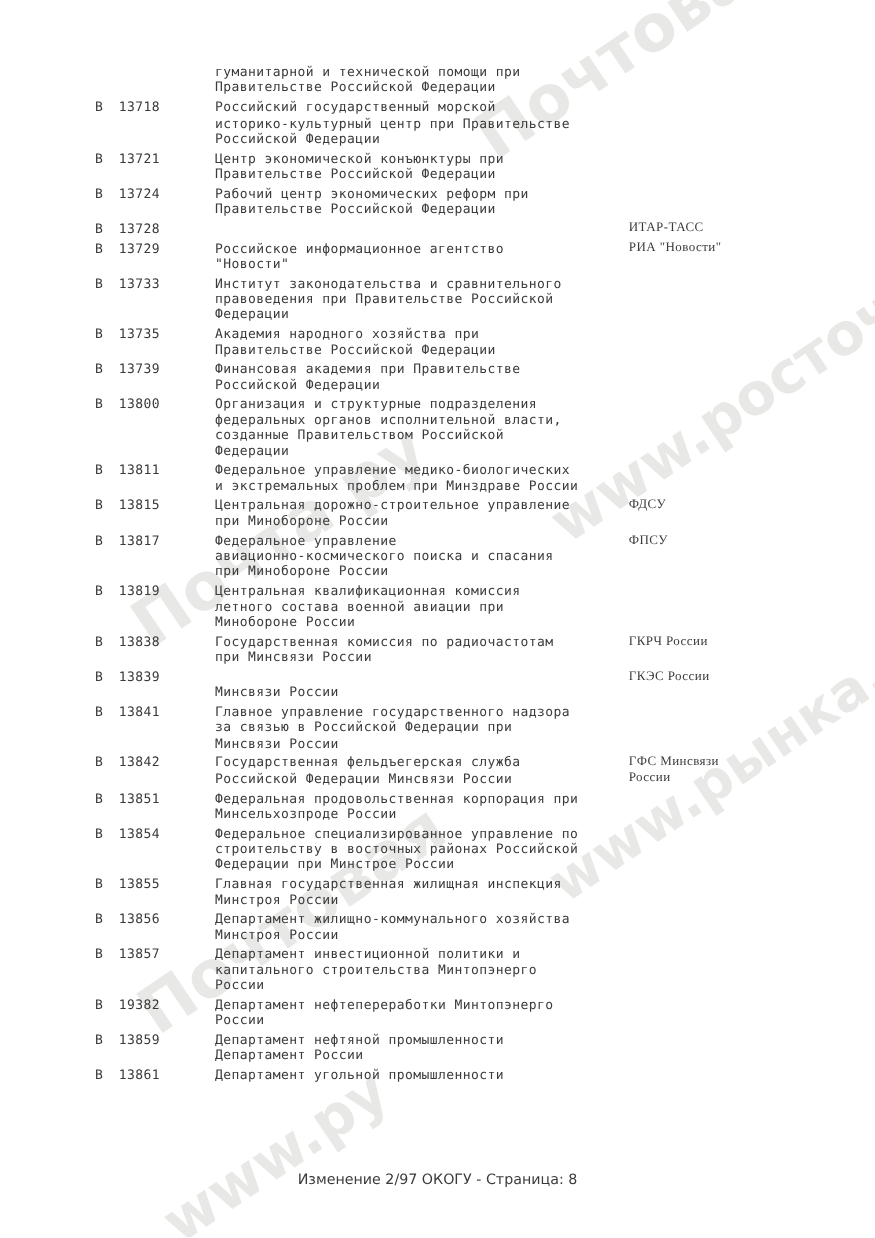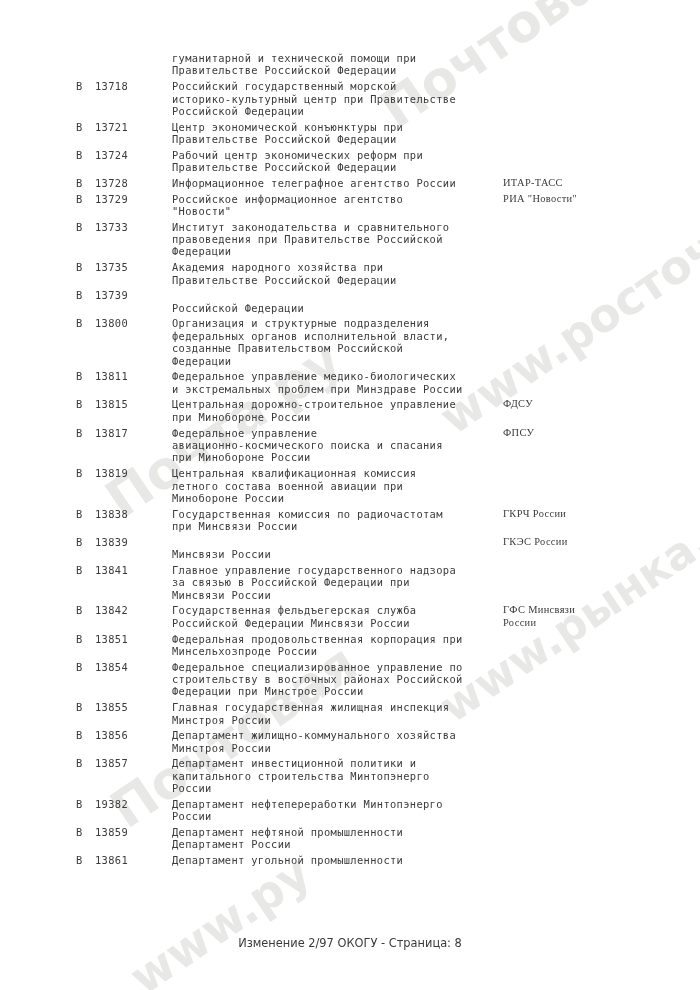--- a/index.html
+++ b/index.html
@@ -115,37 +115,37 @@
         </div>
         <div class="row" style="position: absolute; top: 68.65px; height: 24.9px;">
           <div class="line"><span class="col-type">В</span><span class="col-code">13721</span><span class="col-name">Центр экономической конъюнктуры при</span></div>
           <div class="line"><span class="col-name">Правительстве Российской Федерации</span></div>
         </div>
         <div class="row" style="position: absolute; top: 96.75px; height: 24.9px;">
           <div class="line"><span class="col-type">В</span><span class="col-code">13724</span><span class="col-name">Рабочий центр экономических реформ при</span></div>
           <div class="line"><span class="col-name">Правительстве Российской Федерации</span></div>
         </div>
         <div class="row" style="position: absolute; top: 124.85px; height: 12.45px;">
-          <div class="line"><span class="col-type">В</span><span class="col-code">13728</span><span class="col-name">Информационное телеграфное агентство России</span><span class="col-abbr">ИТАР-ТАСС</span></div>
+          <div class="line"><span class="col-type">В</span><span class="col-code">13728</span><span class="col-abbr">ИТАР-ТАСС</span></div>
         </div>
         <div class="row" style="position: absolute; top: 140.5px; height: 24.9px;">
           <div class="line"><span class="col-type">В</span><span class="col-code">13729</span><span class="col-name">Российское информационное агентство</span><span class="col-abbr">РИА "Новости"</span></div>
           <div class="line"><span class="col-name">"Новости"</span></div>
         </div>
         <div class="row" style="position: absolute; top: 168.6px; height: 37.35px;">
           <div class="line"><span class="col-type">В</span><span class="col-code">13733</span><span class="col-name">Институт законодательства и сравнительного</span></div>
           <div class="line"><span class="col-name">правоведения при Правительстве Российской</span></div>
           <div class="line"><span class="col-name">Федерации</span></div>
         </div>
         <div class="row" style="position: absolute; top: 209.15px; height: 24.9px;">
           <div class="line"><span class="col-type">В</span><span class="col-code">13735</span><span class="col-name">Академия народного хозяйства при</span></div>
           <div class="line"><span class="col-name">Правительстве Российской Федерации</span></div>
         </div>
         <div class="row" style="position: absolute; top: 237.25px; height: 24.9px;">
-          <div class="line"><span class="col-type">В</span><span class="col-code">13739</span></div>
+          <div class="line"><span class="col-type">В</span><span class="col-code">13739</span><span class="col-name">Финансовая академия при Правительстве</span></div>
           <div class="line"><span class="col-name">Российской Федерации</span></div>
         </div>
         <div class="row" style="position: absolute; top: 265.35px; height: 49.8px;">
           <div class="line"><span class="col-type">В</span><span class="col-code">13800</span><span class="col-name">Организация и структурные подразделения</span></div>
           <div class="line"><span class="col-name">федеральных органов исполнительной власти,</span></div>
           <div class="line"><span class="col-name">созданные Правительством Российской</span></div>
           <div class="line"><span class="col-name">Федерации</span></div>
         </div>
         <div class="row" style="position: absolute; top: 318.35px; height: 24.9px;">
           <div class="line"><span class="col-type">В</span><span class="col-code">13811</span><span class="col-name">Федеральное управление медико-биологических</span></div>

